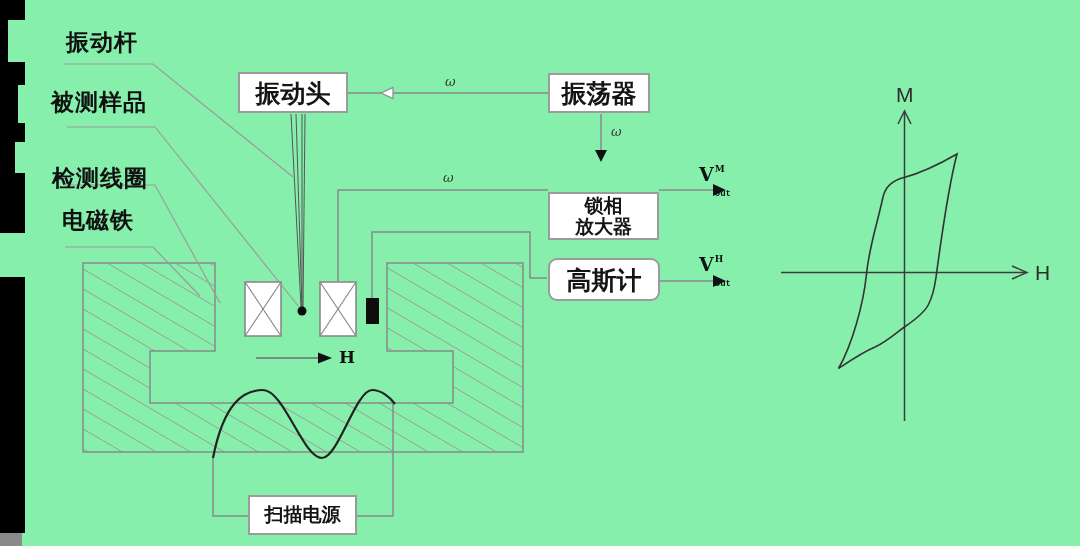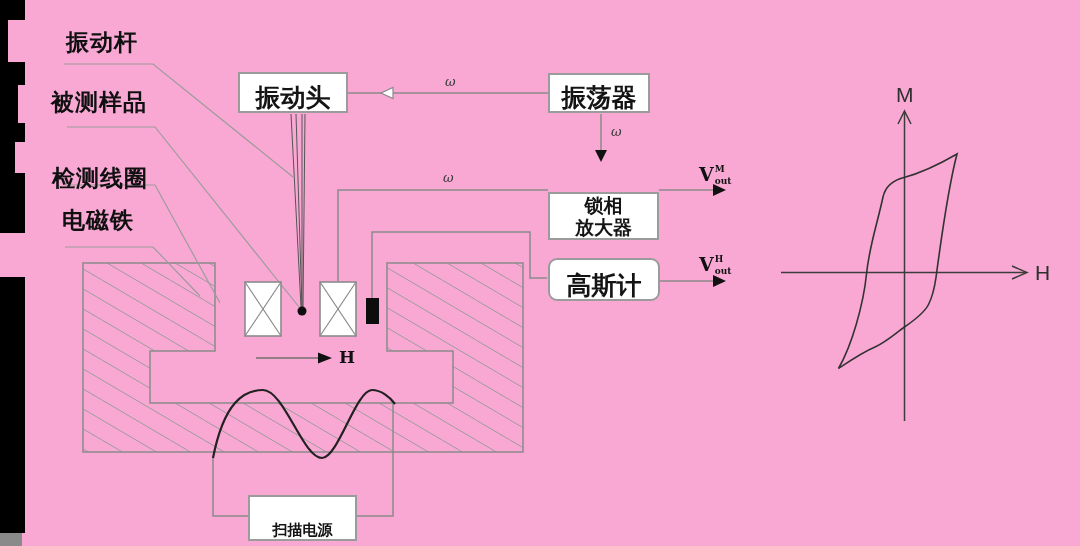--- a/index.html
+++ b/index.html
@@ -1,41 +1,41 @@
 <!DOCTYPE html>
 <html><head>
 <meta charset="utf-8">
 <style>
   html,body{margin:0;padding:0;background:#ffffff;}
   #stage{
-    position:relative;width:1080px;height:546px;background:#f9a8d4;overflow:hidden;
+    position:relative;width:1080px;height:546px;background:#86efac;overflow:hidden;
     font-family:"Liberation Sans", sans-serif;color:#151515;
   }
   #diagram-svg{position:absolute;left:0;top:0;z-index:1;}
   .part-label{
     position:absolute;z-index:2;font-size:23px;font-weight:600;letter-spacing:1px;
     color:#101010;white-space:nowrap;line-height:1;
   }
   .node-box{
     position:absolute;z-index:2;background:#ffffff;border:2px solid #9b9b9b;
-    box-sizing:border-box;display:flex;flex-direction:column;align-items:center;justify-content:flex-end;
+    box-sizing:border-box;display:flex;flex-direction:column;align-items:center;justify-content:center;
     font-weight:600;color:#141414;line-height:1.12;white-space:nowrap;
   }
   .omega{
     position:absolute;z-index:2;font-family:"DejaVu Serif", serif;font-style:italic;
     font-size:13px;color:#3a3a3a;line-height:1;
   }
   .vout{
     position:absolute;z-index:2;font-family:"DejaVu Serif", serif;font-weight:700;
     color:#111;display:flex;align-items:flex-start;line-height:1;
   }
   .vout .base{font-size:19px;}
   .vout .stack{display:inline-flex;flex-direction:column;margin-left:1px;}
   .vout .sup{font-size:9px;line-height:1;align-self:flex-start;}
-  .vout .sub{font-size:9px;line-height:1;margin-top:3px;}
+  .vout .sub{font-size:9px;line-height:1;margin-top:16px;font-family:Liberation Mono, monospace;}
   .field-h{
     position:absolute;z-index:2;font-family:"DejaVu Serif", serif;font-weight:700;
     font-size:17px;color:#111;line-height:1;
   }
   .axis-label{
     position:absolute;z-index:2;font-size:21px;font-weight:400;color:#2e2e2e;line-height:1;
   }
   .black-mark{position:absolute;z-index:3;background:#000;}
   .black-mark.fade{background:#8a8a8a;}
 </style>
@@ -137,21 +137,21 @@
   <div class="node-box" style="left:548px;top:73px;width:102px;height:40px;font-size:25px;">
     <span>振荡器</span>
   </div>
   <div class="node-box" style="left:548px;top:165px;width:111px;height:48px;font-size:19px;margin-top:27px;">
     <span>锁相</span>
     <span>放大器</span>
   </div>
   <div class="node-box" style="left:548px;top:258px;width:112px;height:43px;font-size:25px;border-radius:9px;">
     <span>高斯计</span>
   </div>
-  <div class="node-box" style="left:248px;top:495px;width:109px;height:46px;font-size:15px;">
+  <div class="node-box" style="left:248px;top:495px;width:109px;height:40px;font-size:19px;">
     <span>扫描电源</span>
   </div>
 
   <span class="omega" style="left:445px;top:75px;">ω</span>
   <span class="omega" style="left:611px;top:125px;">ω</span>
   <span class="omega" style="left:443px;top:171px;">ω</span>
 
   <div class="vout" style="left:699px;top:165px;">
     <span class="base">V</span>
     <span class="stack">

